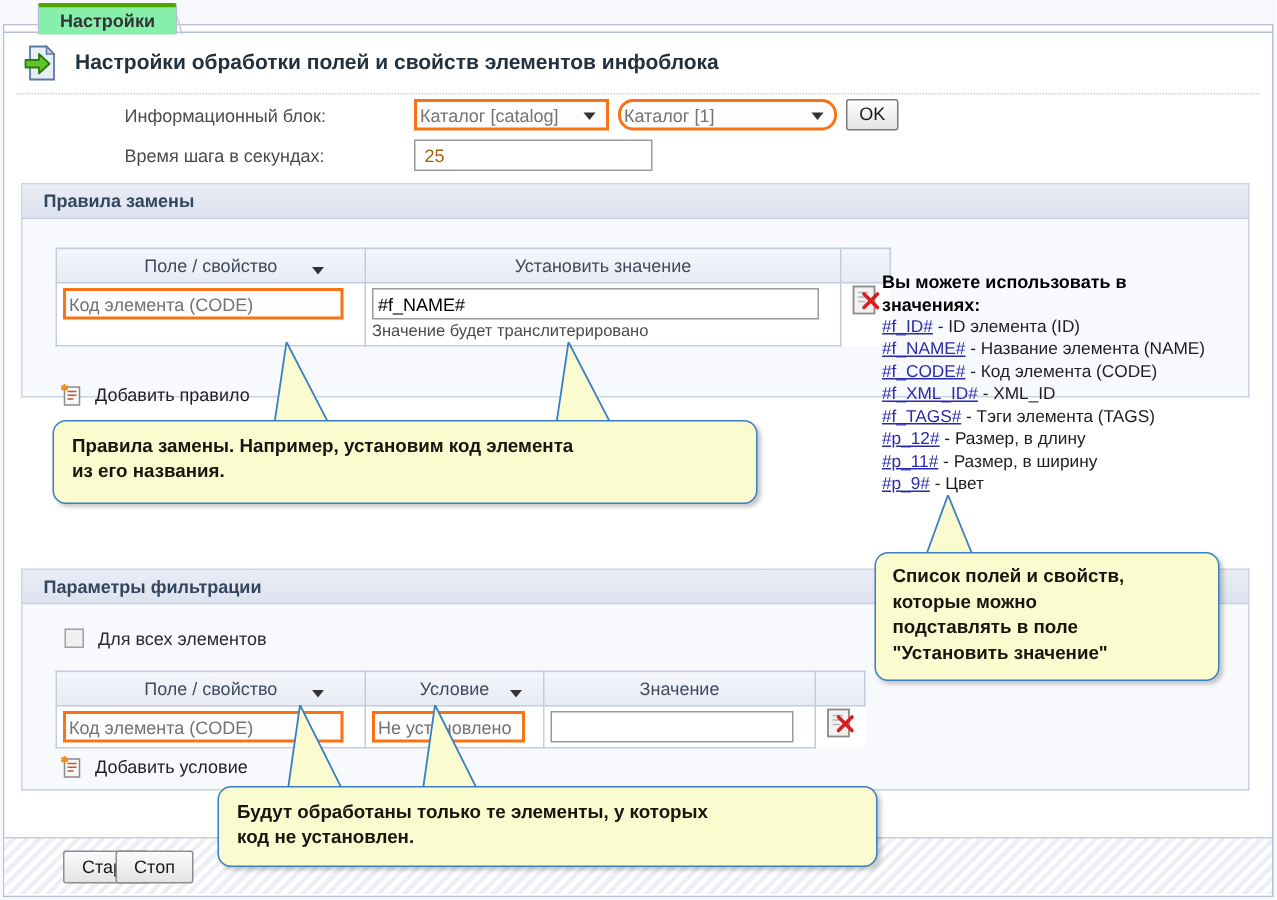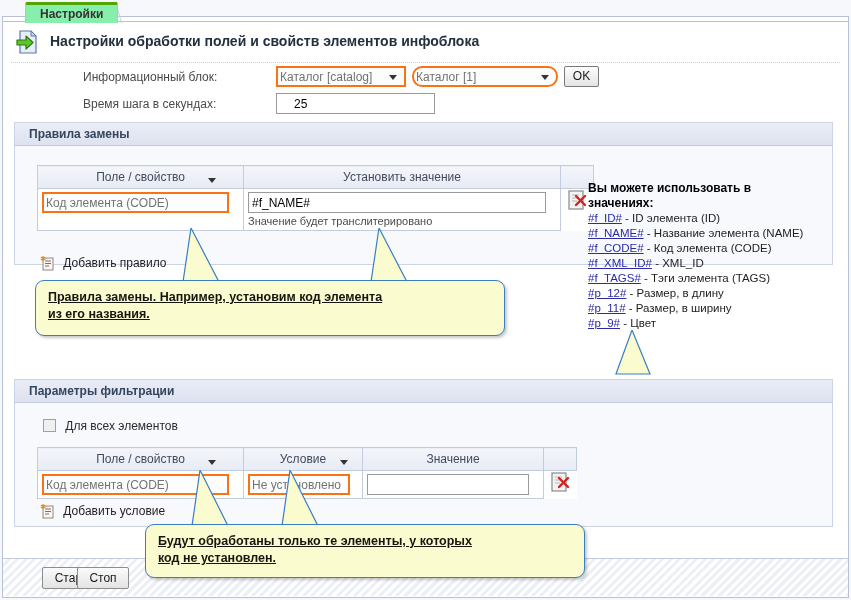--- a/index.html
+++ b/index.html
@@ -112,22 +112,22 @@
     border:1px solid #7a7a7a;
     border-radius:2px;
     font-family:"Liberation Sans",sans-serif;font-size:12px;color:#1a1a1a;
     box-sizing:border-box;
     text-align:center;line-height:19px;
     cursor:pointer;
   }
   .inp-step{
     position:absolute;left:273px;top:30px;width:159px;height:21px;
     border:1px solid #9a9a9a;background:#ffffff;
-    font-family:"Liberation Sans",sans-serif;font-size:12px;color:#000000;
-    box-sizing:border-box;padding:0 17px;
+    font-family:"Liberation Sans",sans-serif;font-size:12px;color:#a16207;
+    box-sizing:border-box;padding:0 6px;
   }
 
   
   .sec-head{
     position:absolute;
     height:24px;
     background:linear-gradient(to bottom,#eaedf6,#dde2ef);
     border:1px solid #ccd3e4;
     border-bottom:1px solid #c3cbdf;
     box-sizing:border-box;
@@ -188,21 +188,20 @@
     position:absolute;
     background:#fbfbd0;
     border:1px solid #3a7fc1;
     border-radius:9px;
     box-shadow:2px 2px 3px rgba(0,0,0,0.22);
     font-weight:bold;font-size:12.5px;color:#16160e;
     line-height:17px;
     padding:8px 12px;
     box-sizing:border-box;
     z-index:30;
-    text-decoration:underline;
   }
   .spike{position:absolute;z-index:29;}
   .btm-bar{
     position:absolute;left:3px;top:558px;width:845px;height:38px;
     background:
       repeating-linear-gradient(135deg,#ffffff 0 3px,#eceff6 3px 6px);
     border-top:1px solid #c3cbdf;
     box-sizing:border-box;
   }
   .btn-gray{
@@ -409,20 +408,26 @@
     <polygon points="204,0 232,54 196,54" fill="#fbfbd0" stroke="#3a7fc1" stroke-width="1.2"></polygon>
   </svg>
   <div class="callout" style="left:35px;top:280px;width:470px;height:56px;">
     <div>Правила замены. Например, установим код элемента</div>
     <div>из его названия.</div>
   </div>
 
   <svg class="spike" style="left:610px;top:330px;width:80px;height:50px;">
     <polygon points="22,0 40,44 6,44" fill="#fbfbd0" stroke="#3a7fc1" stroke-width="1.2"></polygon>
   </svg>
+  <div class="callout" style="left:583px;top:368px;width:230px;height:86px;padding:7px 11px;">
+    <div>Список полей и свойств,</div>
+    <div>которые можно</div>
+    <div>подставлять в поле</div>
+    <div>"Установить значение"</div>
+  </div>
 
   <svg class="spike" style="left:180px;top:470px;width:330px;height:62px;">
     <polygon points="20,0 48,56 12,56" fill="#fbfbd0" stroke="#3a7fc1" stroke-width="1.2"></polygon>
     <polygon points="110,0 138,56 102,56" fill="#fbfbd0" stroke="#3a7fc1" stroke-width="1.2"></polygon>
   </svg>
   <div class="callout" style="left:145px;top:524px;width:440px;height:54px;">
     <div>Будут обработаны только те элементы, у которых</div>
     <div>код не установлен.</div>
   </div>
 

